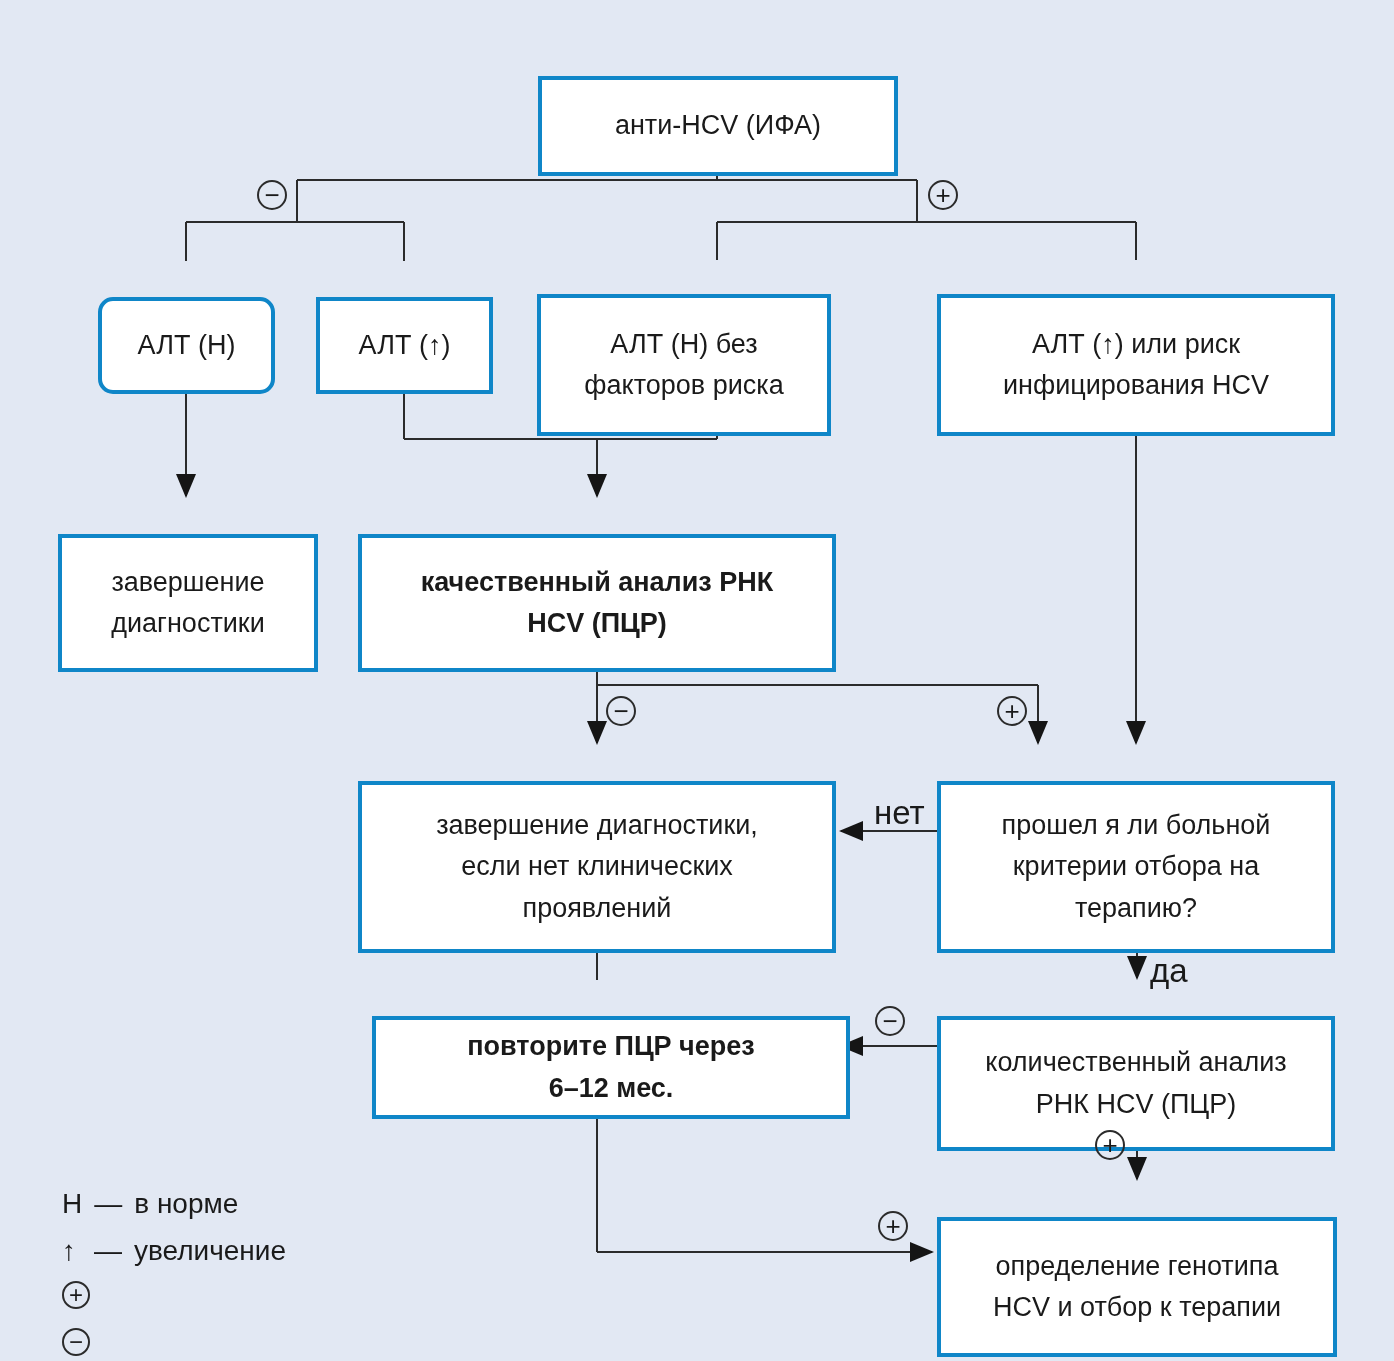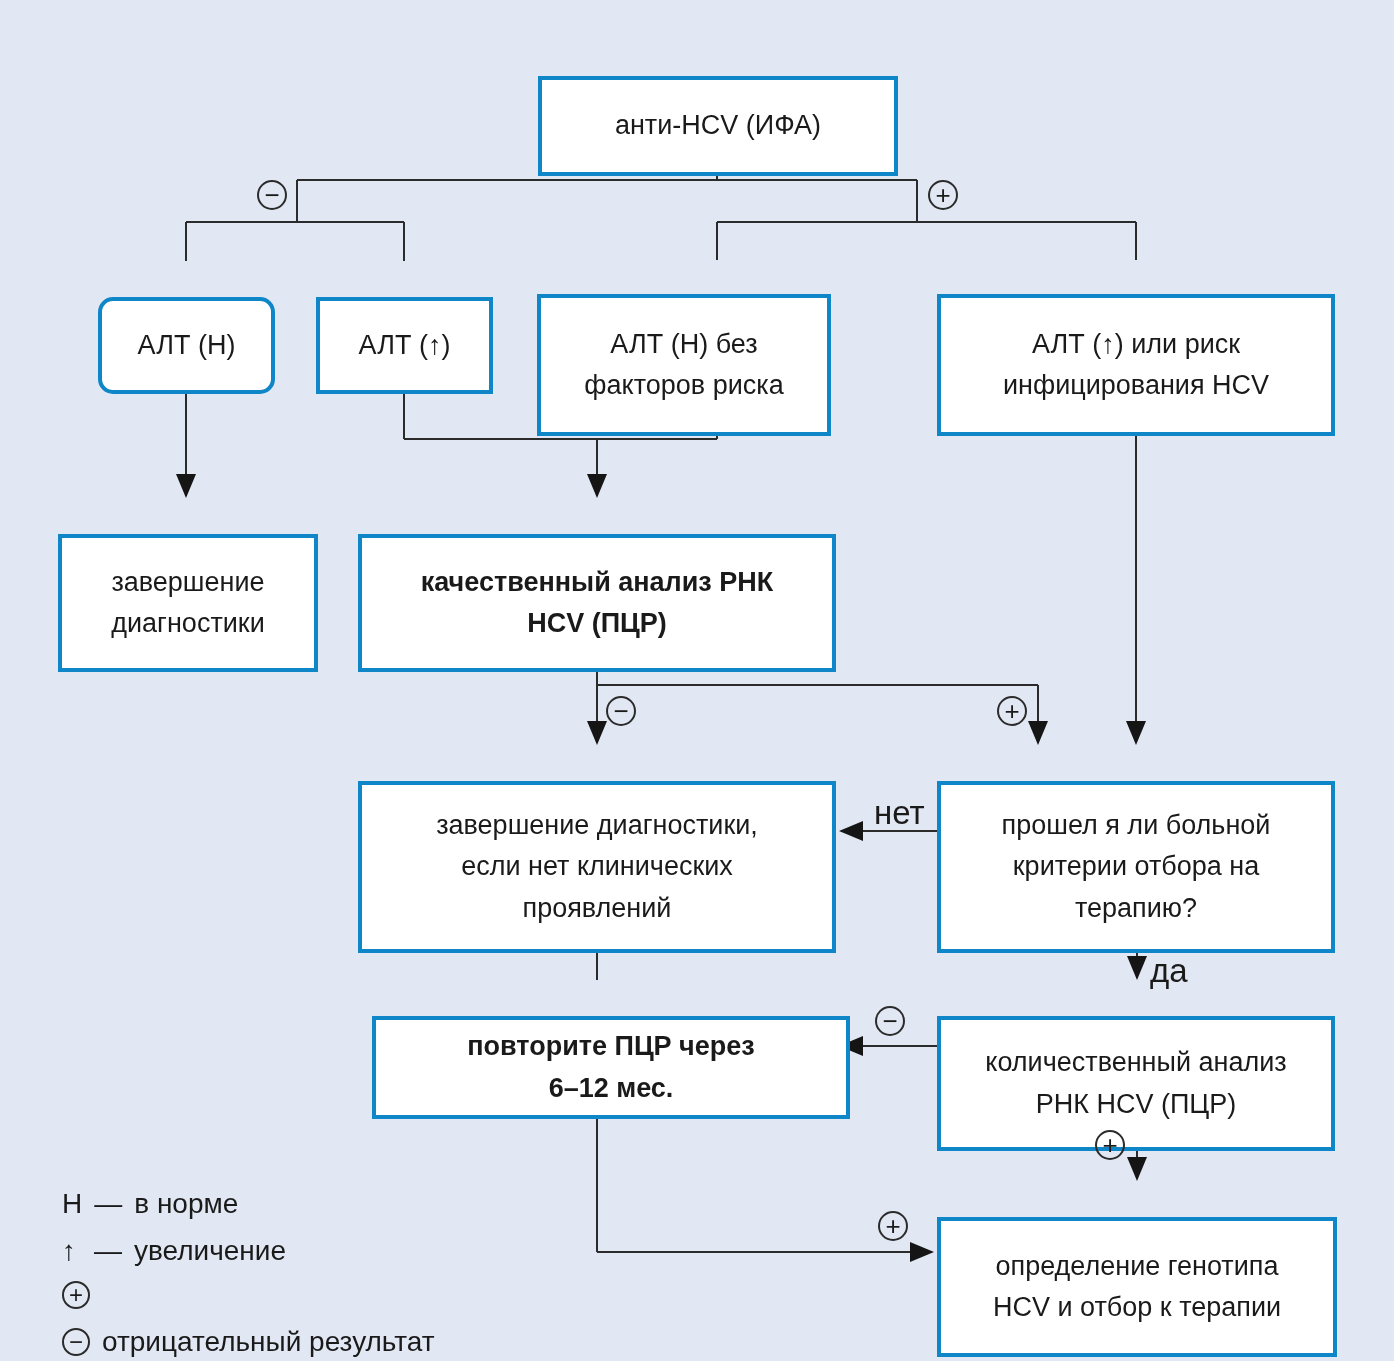--- a/index.html
+++ b/index.html
@@ -128,14 +128,13 @@
 <div class="legend-row" style="top:1237px;">
   <span class="legend-symbol">↑</span>
   <span>—</span>
   <span>увеличение</span>
 </div>
 <div class="legend-row" style="top:1281px;">
   <span class="legend-circle">+</span>
 </div>
 <div class="legend-row" style="top:1328px;">
   <span class="legend-circle">−</span>
-  <span>отрицательный результат</span>
 </div>
 
 </body></html>

